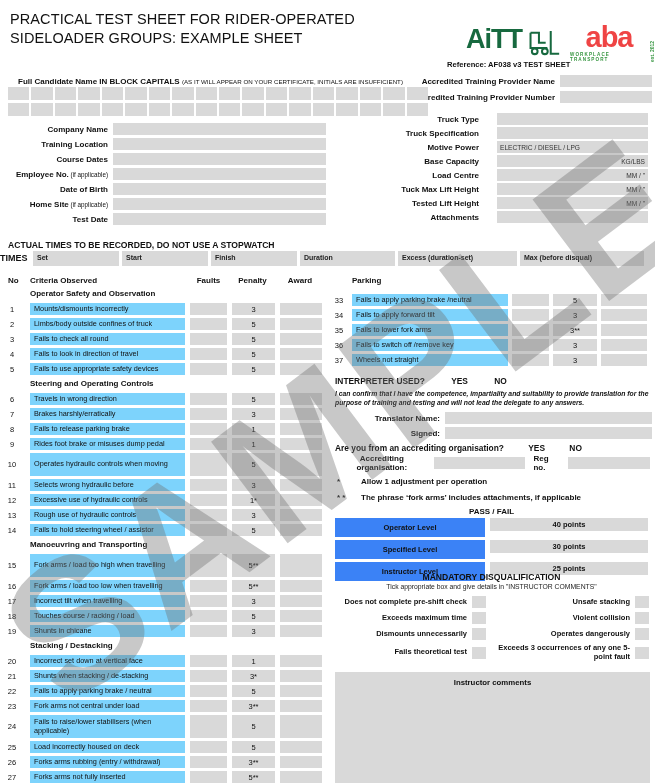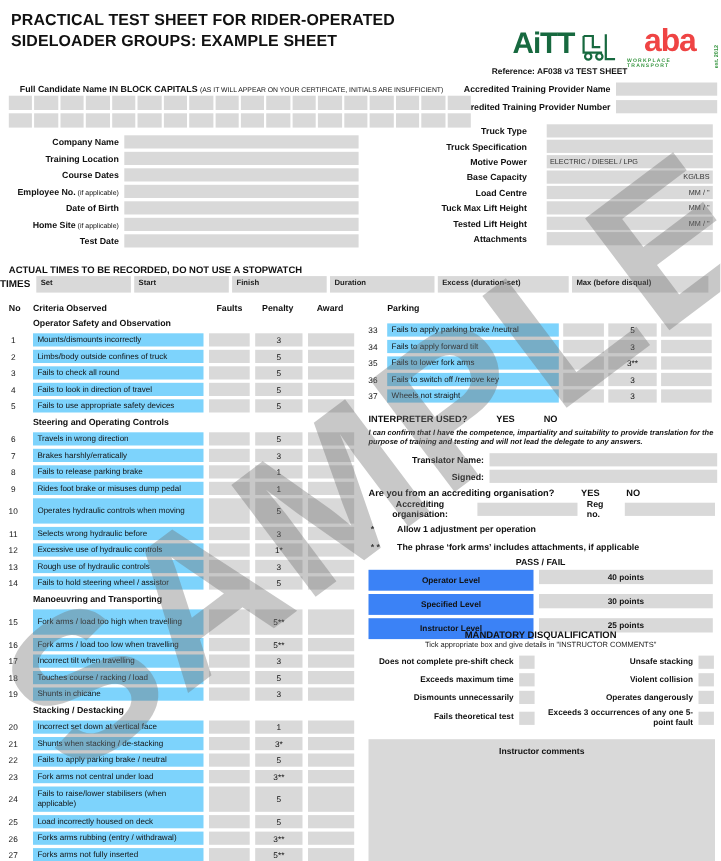--- a/index.html
+++ b/index.html
@@ -6,21 +6,21 @@
   html,body { background:#fff; }
   .page {
     position:relative; width:655px; height:783px; overflow:hidden;
     background:#fff; font-family:"Liberation Sans", sans-serif; color:#111;
   }
   .abs { position:absolute; }
   .gbox { background:#d9d9d9; }
   .bold { font-weight:700; }
 
   
-  .title { left:10px; top:10px; font-size:14.5px; font-weight:700; line-height:19px; letter-spacing:.1px; }
+  .title { left:10px; top:10px; font-size:14.5px; font-weight:400; line-height:19px; letter-spacing:.1px; }
   .logos { left:466px; top:24px; display:flex; align-items:flex-start; gap:5px; }
   .aitt-text { font-size:27px; font-weight:800; color:#17693f; letter-spacing:-1px; line-height:30px; }
   .forklift { margin-top:2px; }
   .aba-wrap { display:flex; margin-left:4px; }
   .aba-col { display:flex; flex-direction:column; align-items:center; }
   .aba-text { font-size:29px; font-weight:800; color:#ef4444; letter-spacing:-1px; line-height:27px; }
   .aba-sub { font-size:4.6px; font-weight:700; color:#35953f; letter-spacing:1.1px; margin-top:1px; }
   .aba-est { writing-mode:vertical-rl; transform:rotate(180deg); font-size:5px; color:#35953f; font-weight:700; line-height:6px; margin-left:1px; }
   .reference { left:447px; top:60px; font-size:7.6px; font-weight:700; }
 

